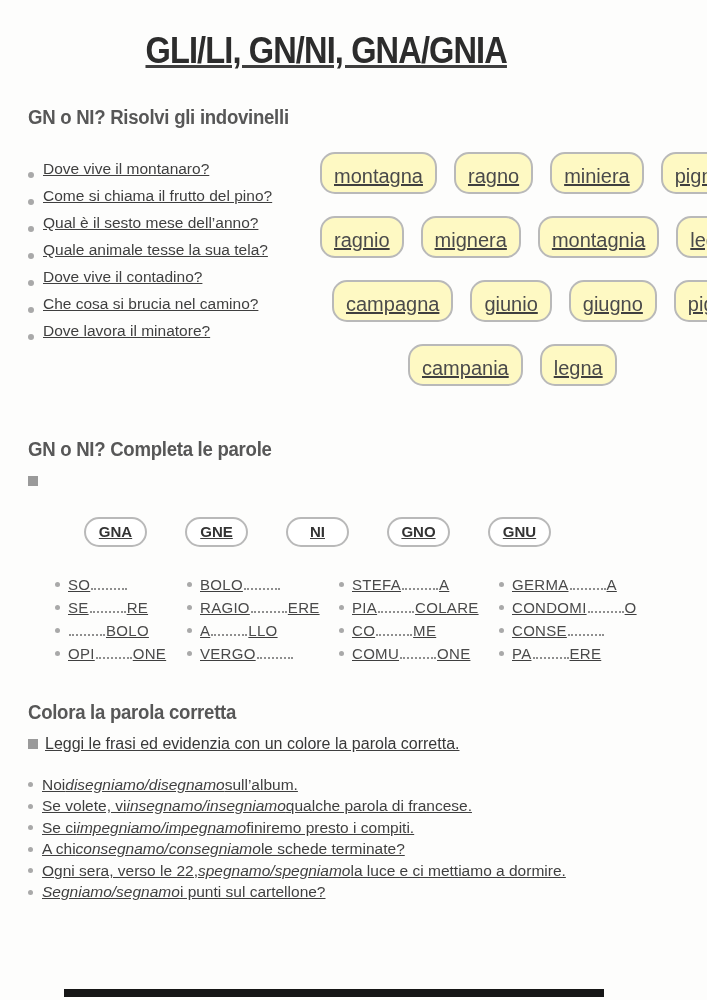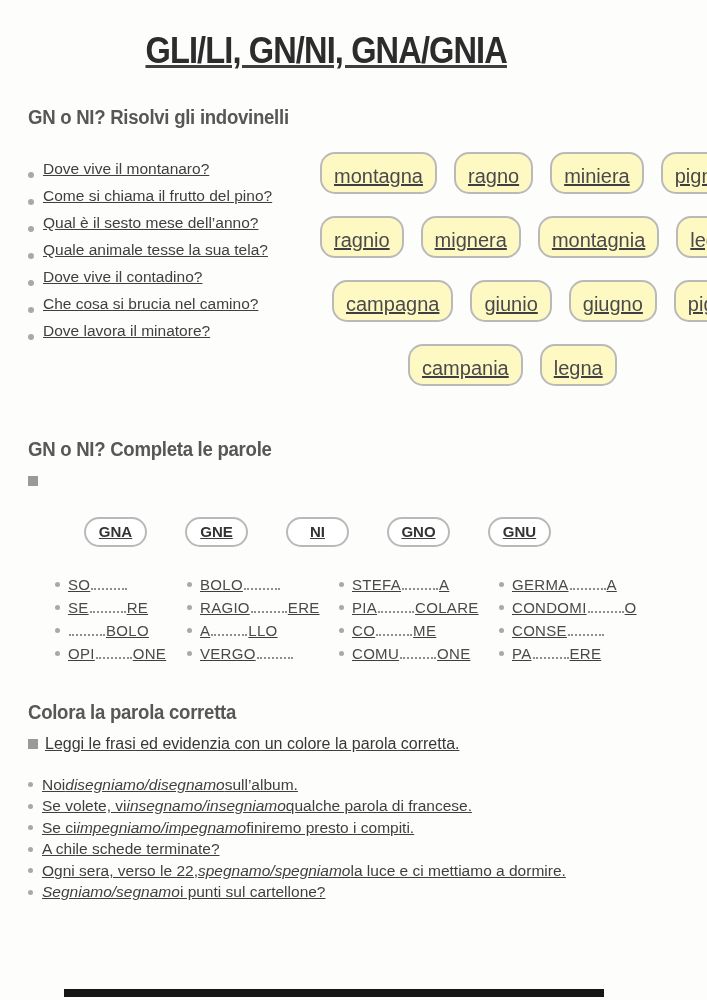--- a/index.html
+++ b/index.html
@@ -354,20 +354,21 @@
       </div>
     <div class="sentence">
         <span class="dot"></span>
         <span>Se ci </span>
         <span class="pair">impegniamo/impegnamo</span>
         <span> finiremo presto i compiti.</span>
       </div>
     <div class="sentence">
         <span class="dot"></span>
         <span>A chi </span>
+        <span class="pair">consegnamo/consegniamo</span>
         <span> le schede terminate?</span>
       </div>
     <div class="sentence">
         <span class="dot"></span>
         <span>Ogni sera, verso le 22, </span>
         <span class="pair">spegnamo/spegniamo</span>
         <span> la luce e ci mettiamo a dormire.</span>
       </div>
     <div class="sentence">
         <span class="dot"></span>

